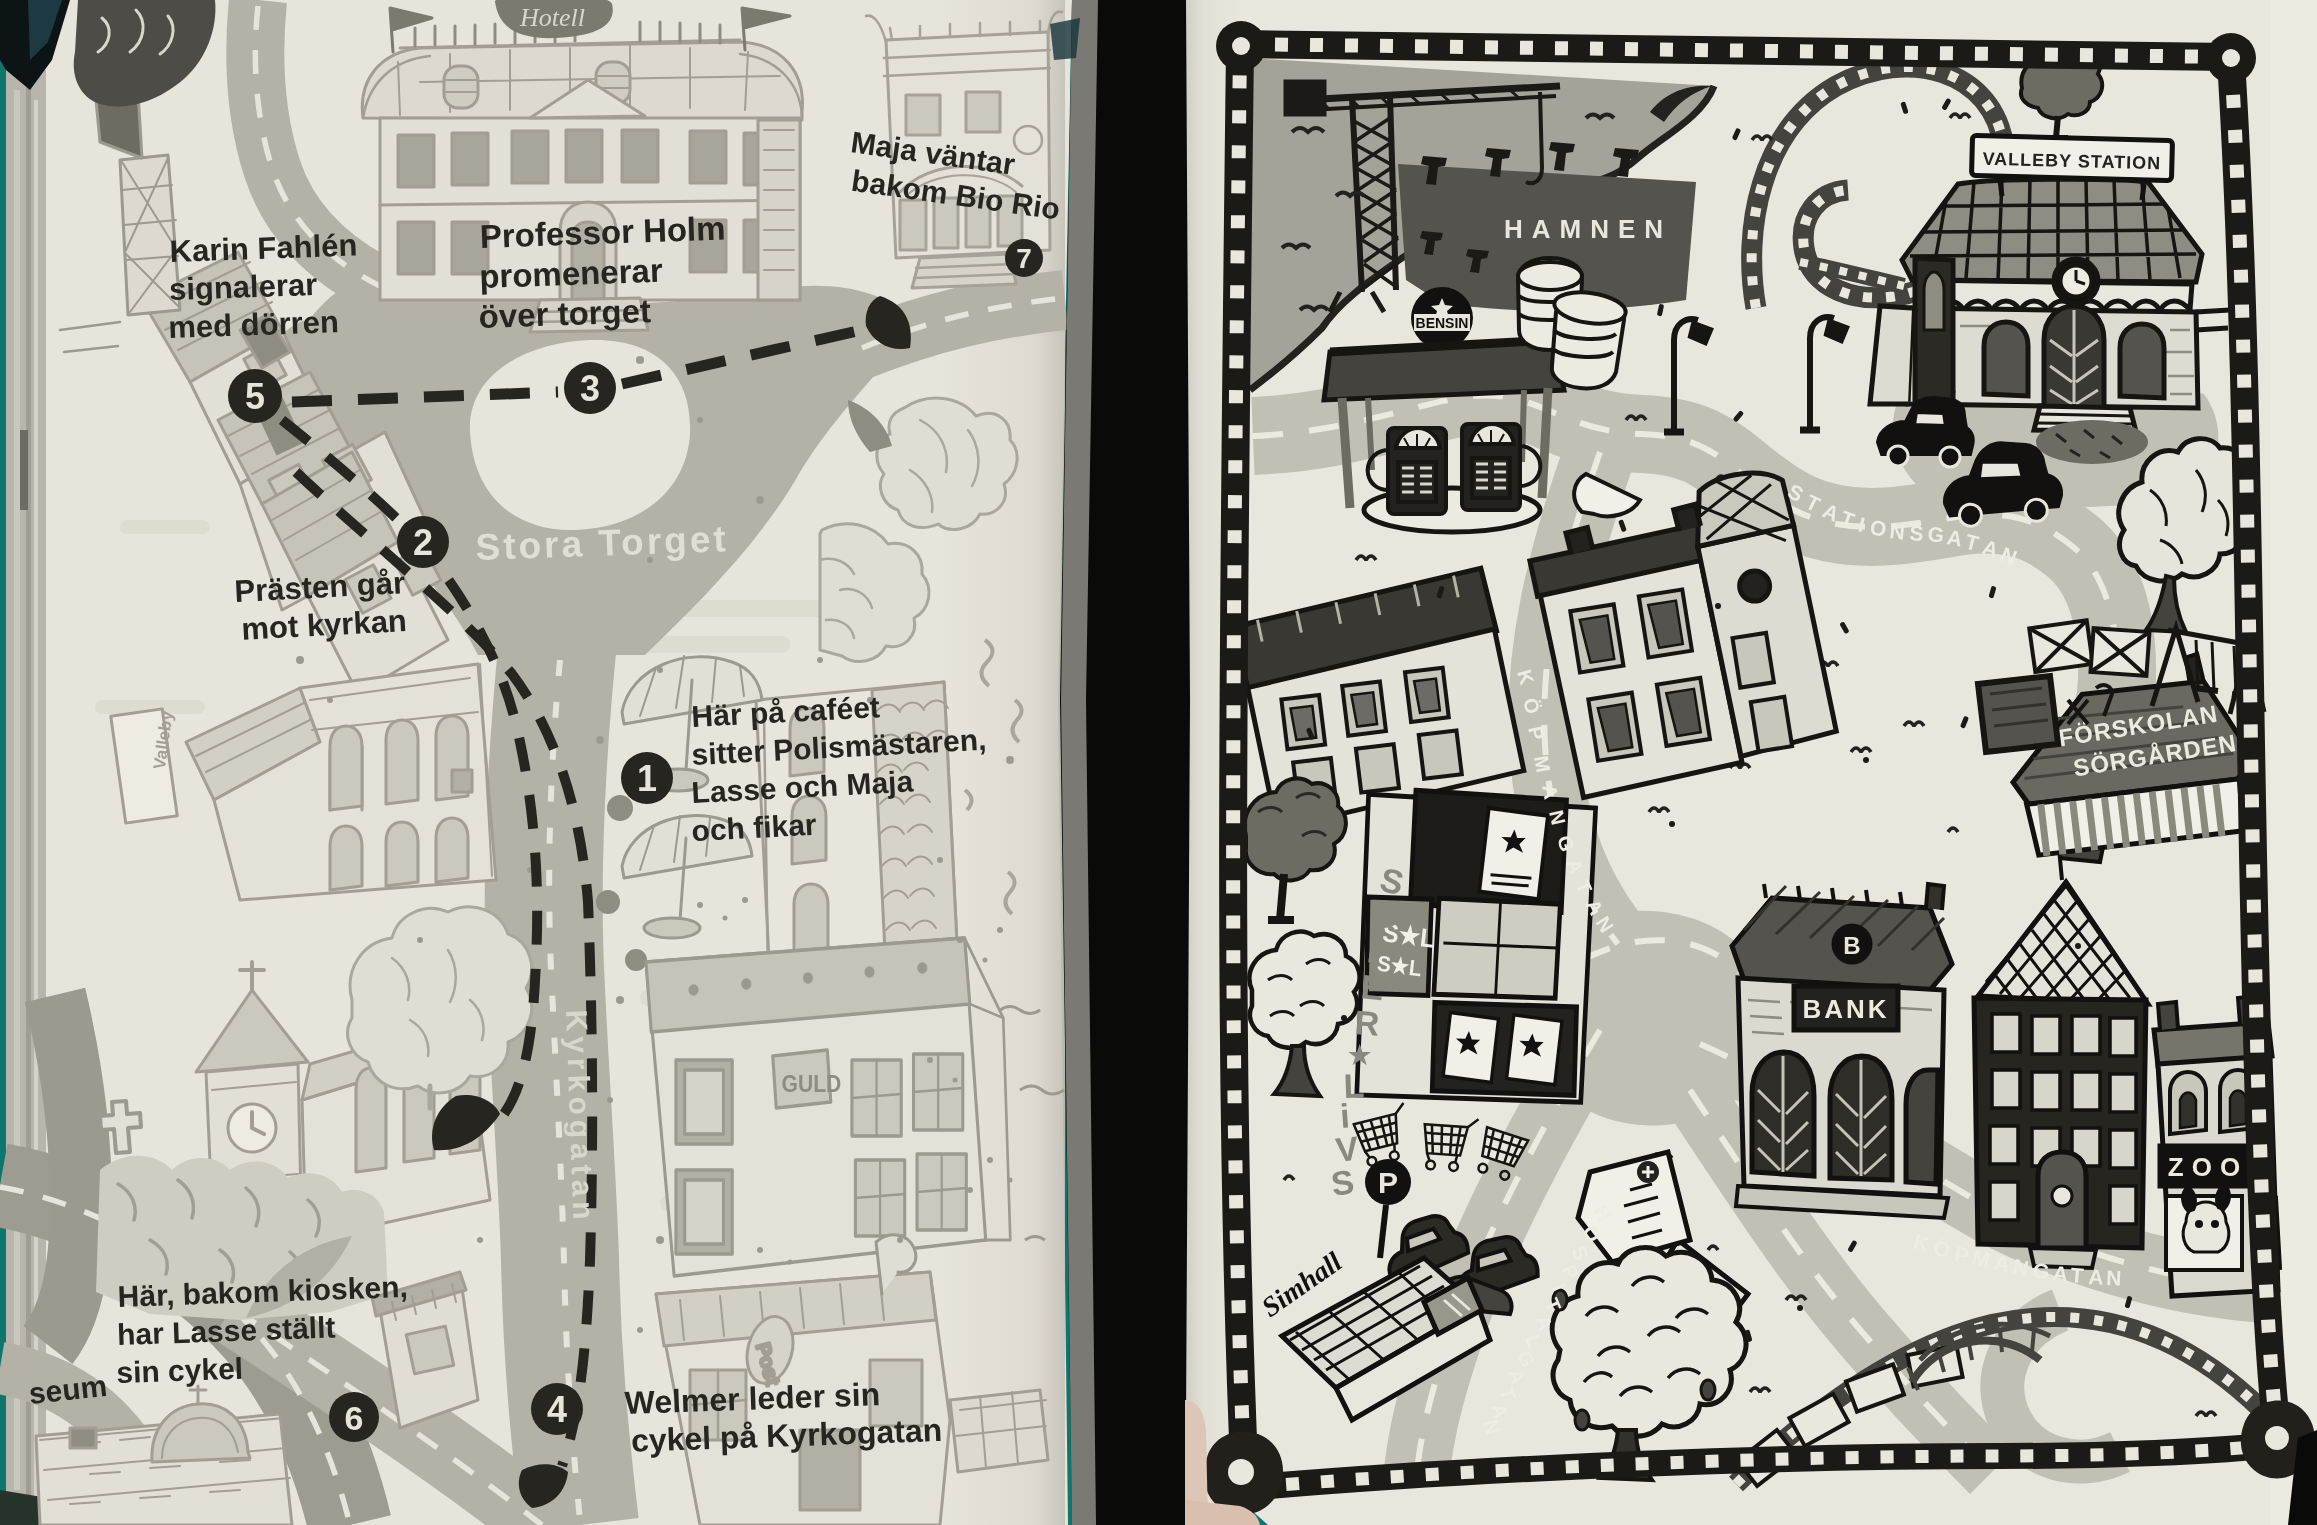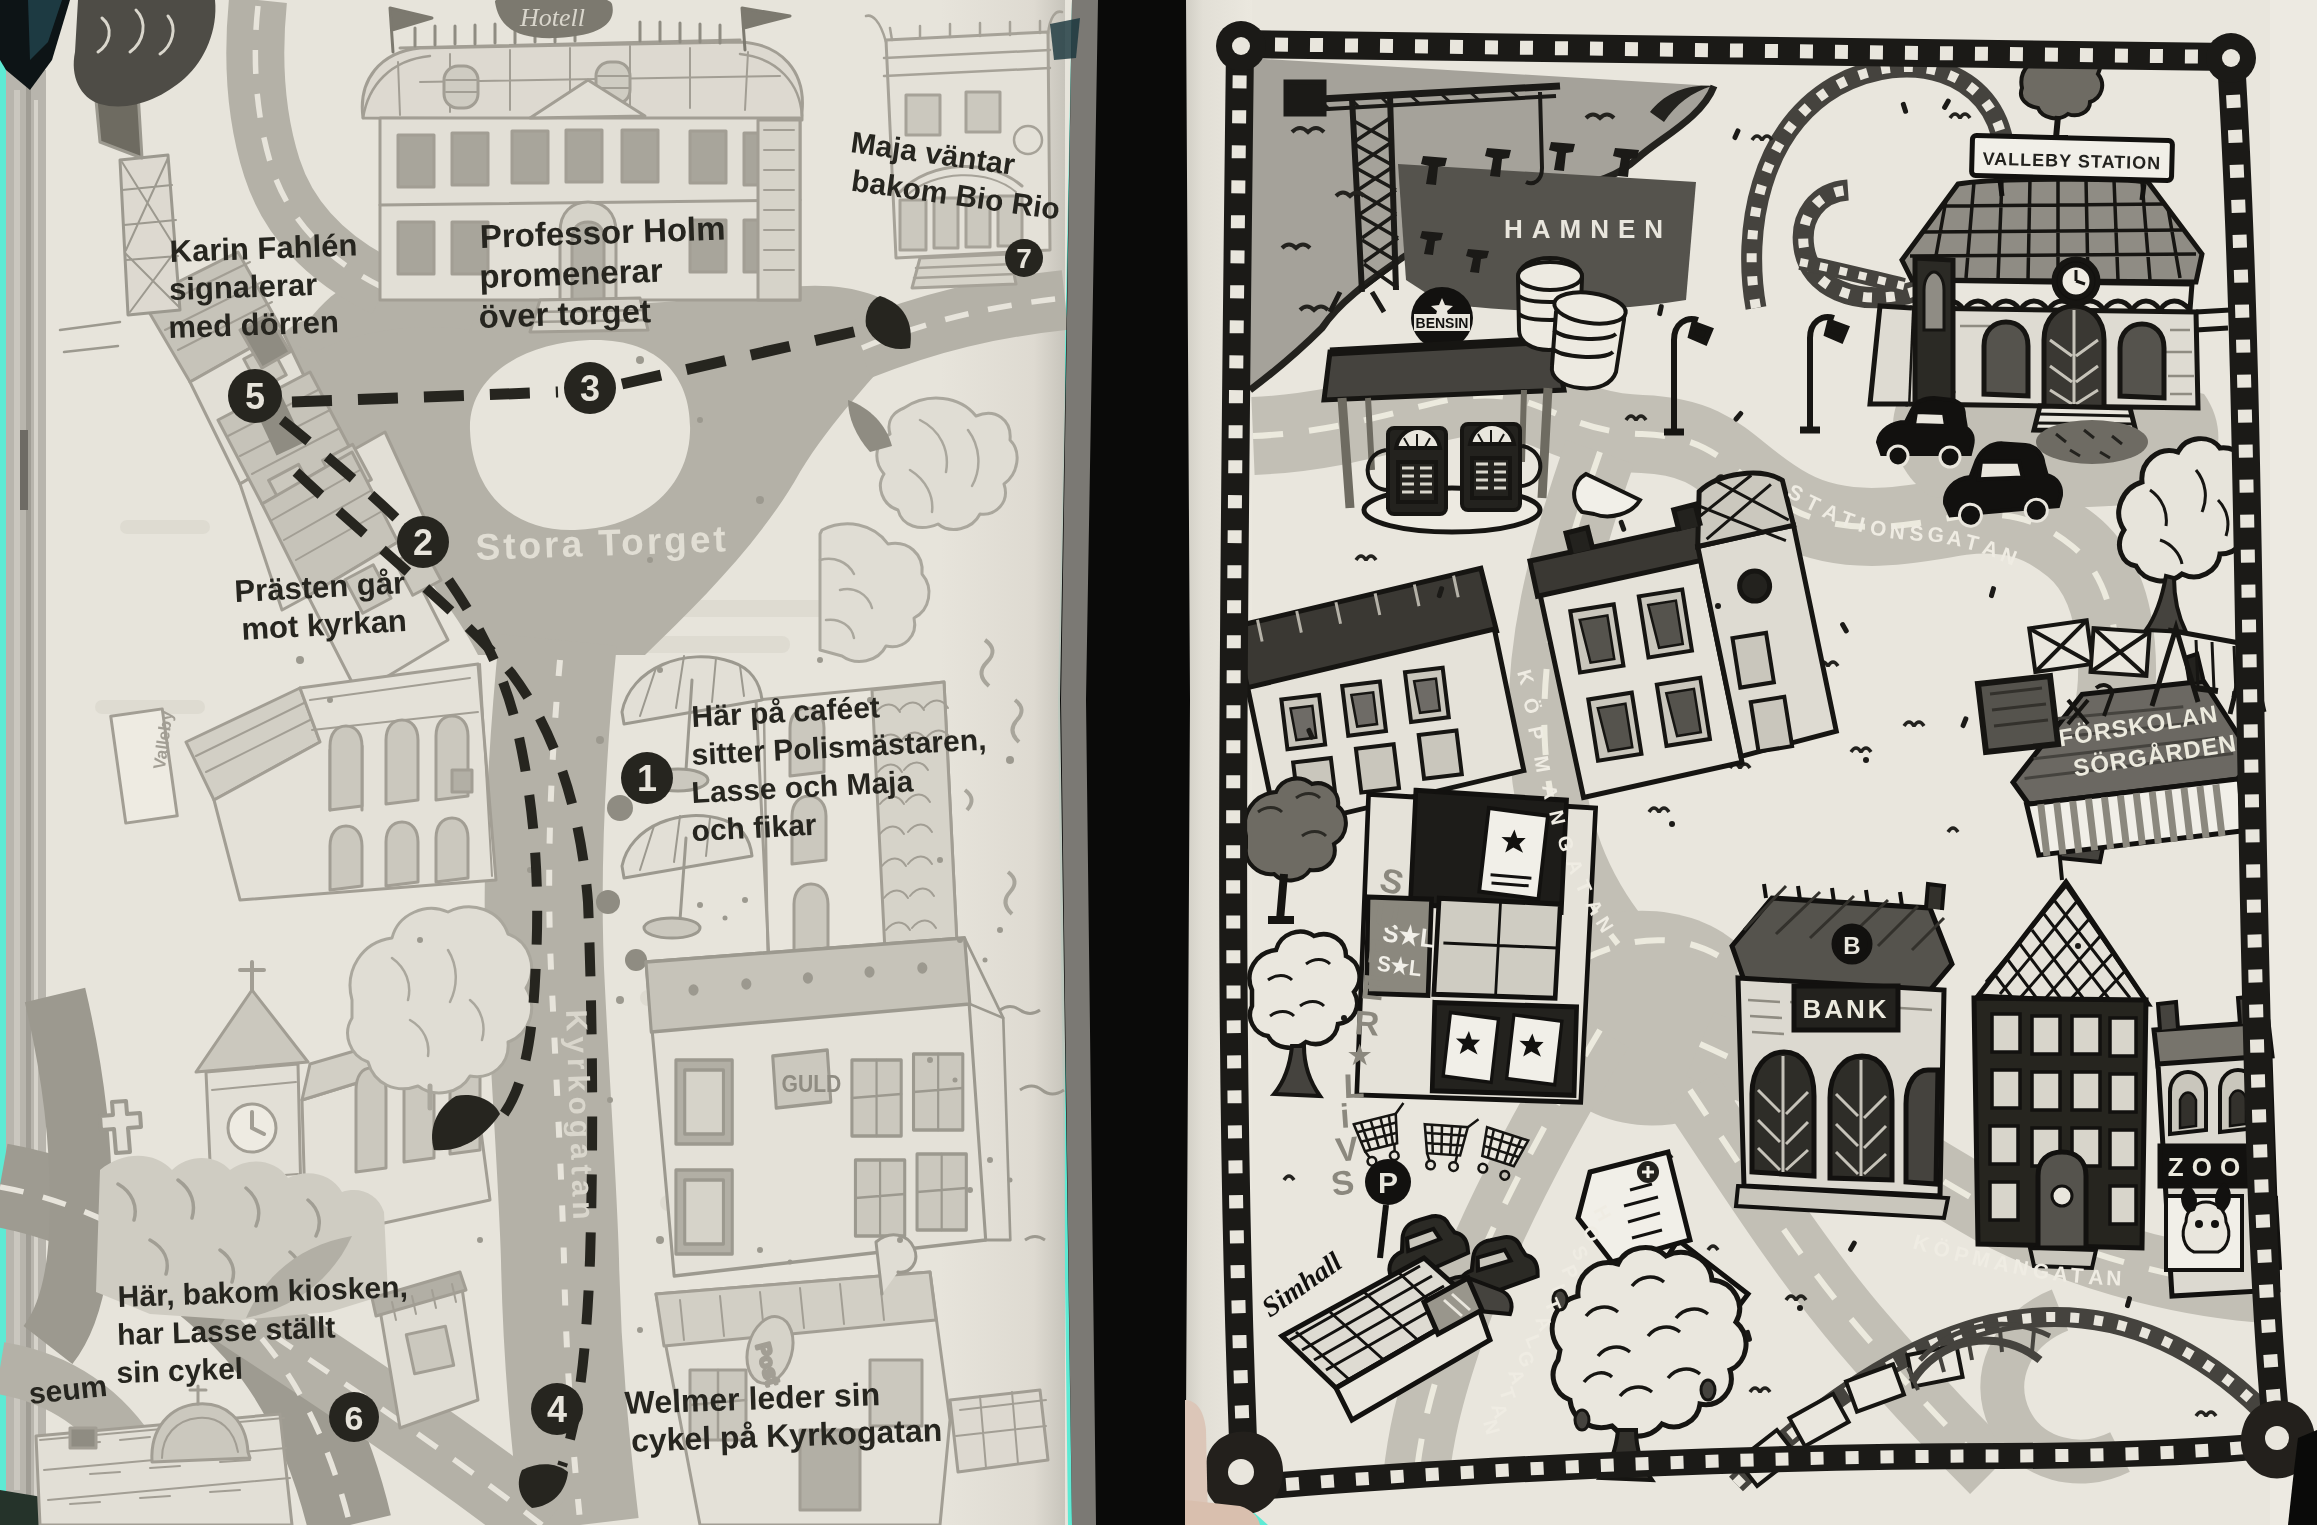--- a/index.html
+++ b/index.html
@@ -1,16 +1,16 @@
 <!DOCTYPE html>
 <html><head>
 <meta charset="utf-8">
 <style>
 html,body{margin:0;padding:0;background:#000;}
-.stage{position:relative;width:2317px;height:1525px;background:#5eead4;overflow:hidden;font-family:"Liberation Sans",sans-serif;}
+.stage{position:relative;width:2317px;height:1525px;background:#0f766e;overflow:hidden;font-family:"Liberation Sans",sans-serif;}
 svg{position:absolute;top:0;left:0;display:block;}
 </style>
 </head>
 <body>
 <div class="stage">
 <svg width="2317" height="1525" viewBox="0 0 2317 1525">
 <defs>
 <linearGradient id="gutterL" x1="0" y1="0" x2="1" y2="0">
 <stop offset="0" stop-color="#e7e4db"></stop>
           <stop offset="0.75" stop-color="#ddd9d0"></stop>

